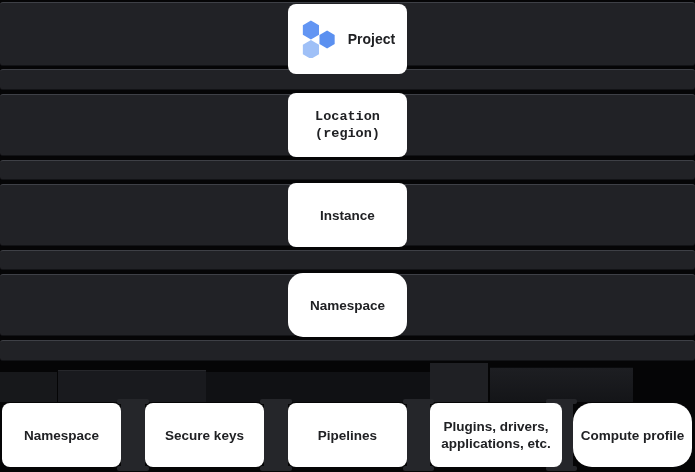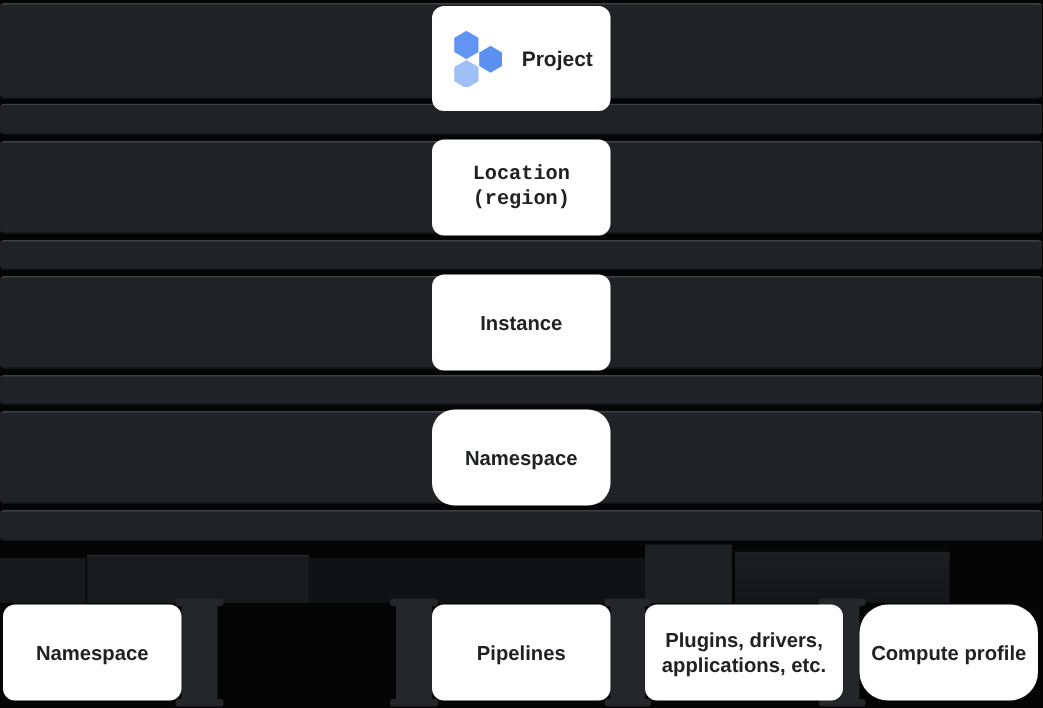--- a/index.html
+++ b/index.html
@@ -95,20 +95,23 @@
   </div>
 
   <div class="gapfill" style="left:121px;width:24px;"></div>
   <div class="gapfill" style="left:264px;width:24px;"></div>
   <div class="gapfill" style="left:407px;width:23px;"></div>
   <div class="gapfill" style="left:550px;width:23px;"></div>
 
   <div class="node" style="left:2px;top:403px;">
     <span class="lbl">Namespace</span>
   </div>
+  <div class="node" style="left:145px;top:403px;">
+    <span class="lbl">Secure keys</span>
+  </div>
   <div class="node" style="left:288px;top:403px;">
     <span class="lbl">Pipelines</span>
   </div>
   <div class="node" style="left:430px;top:403px;width:132px;">
     <span class="lbl">Plugins, drivers, applications, etc.</span>
   </div>
   <div class="node" style="left:573px;top:403px;border-radius:19px;">
     <span class="lbl">Compute profile</span>
   </div>
 

